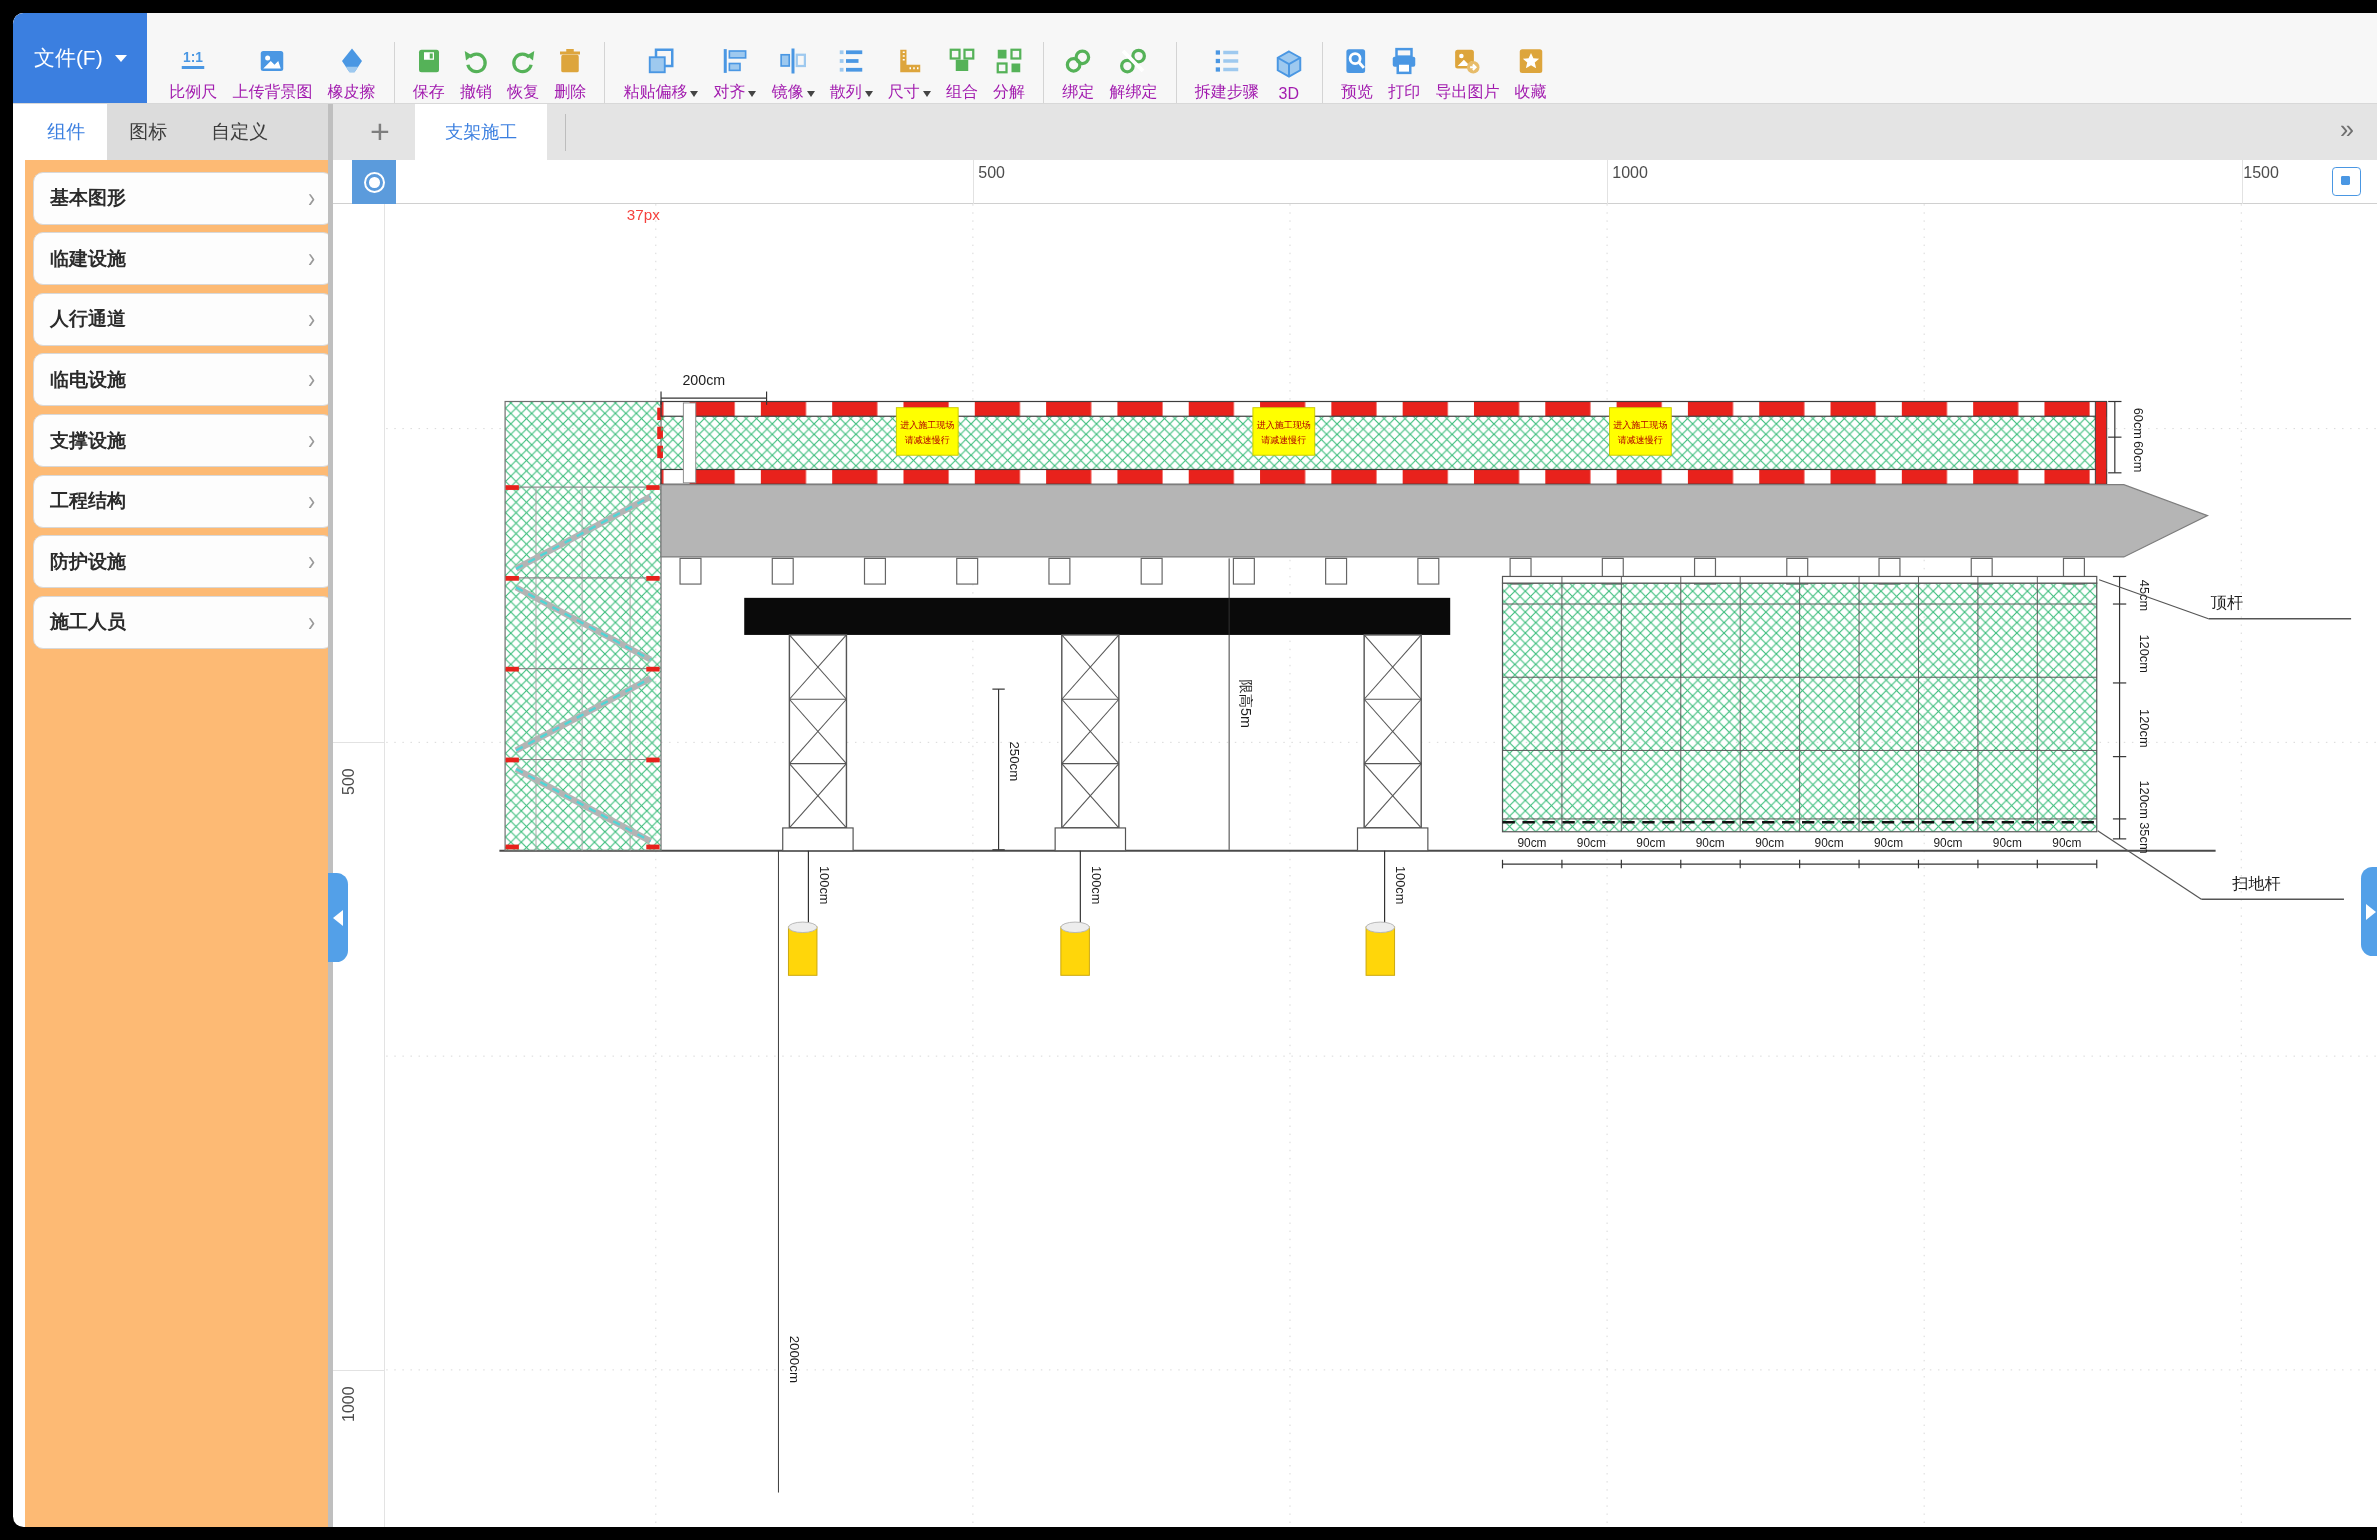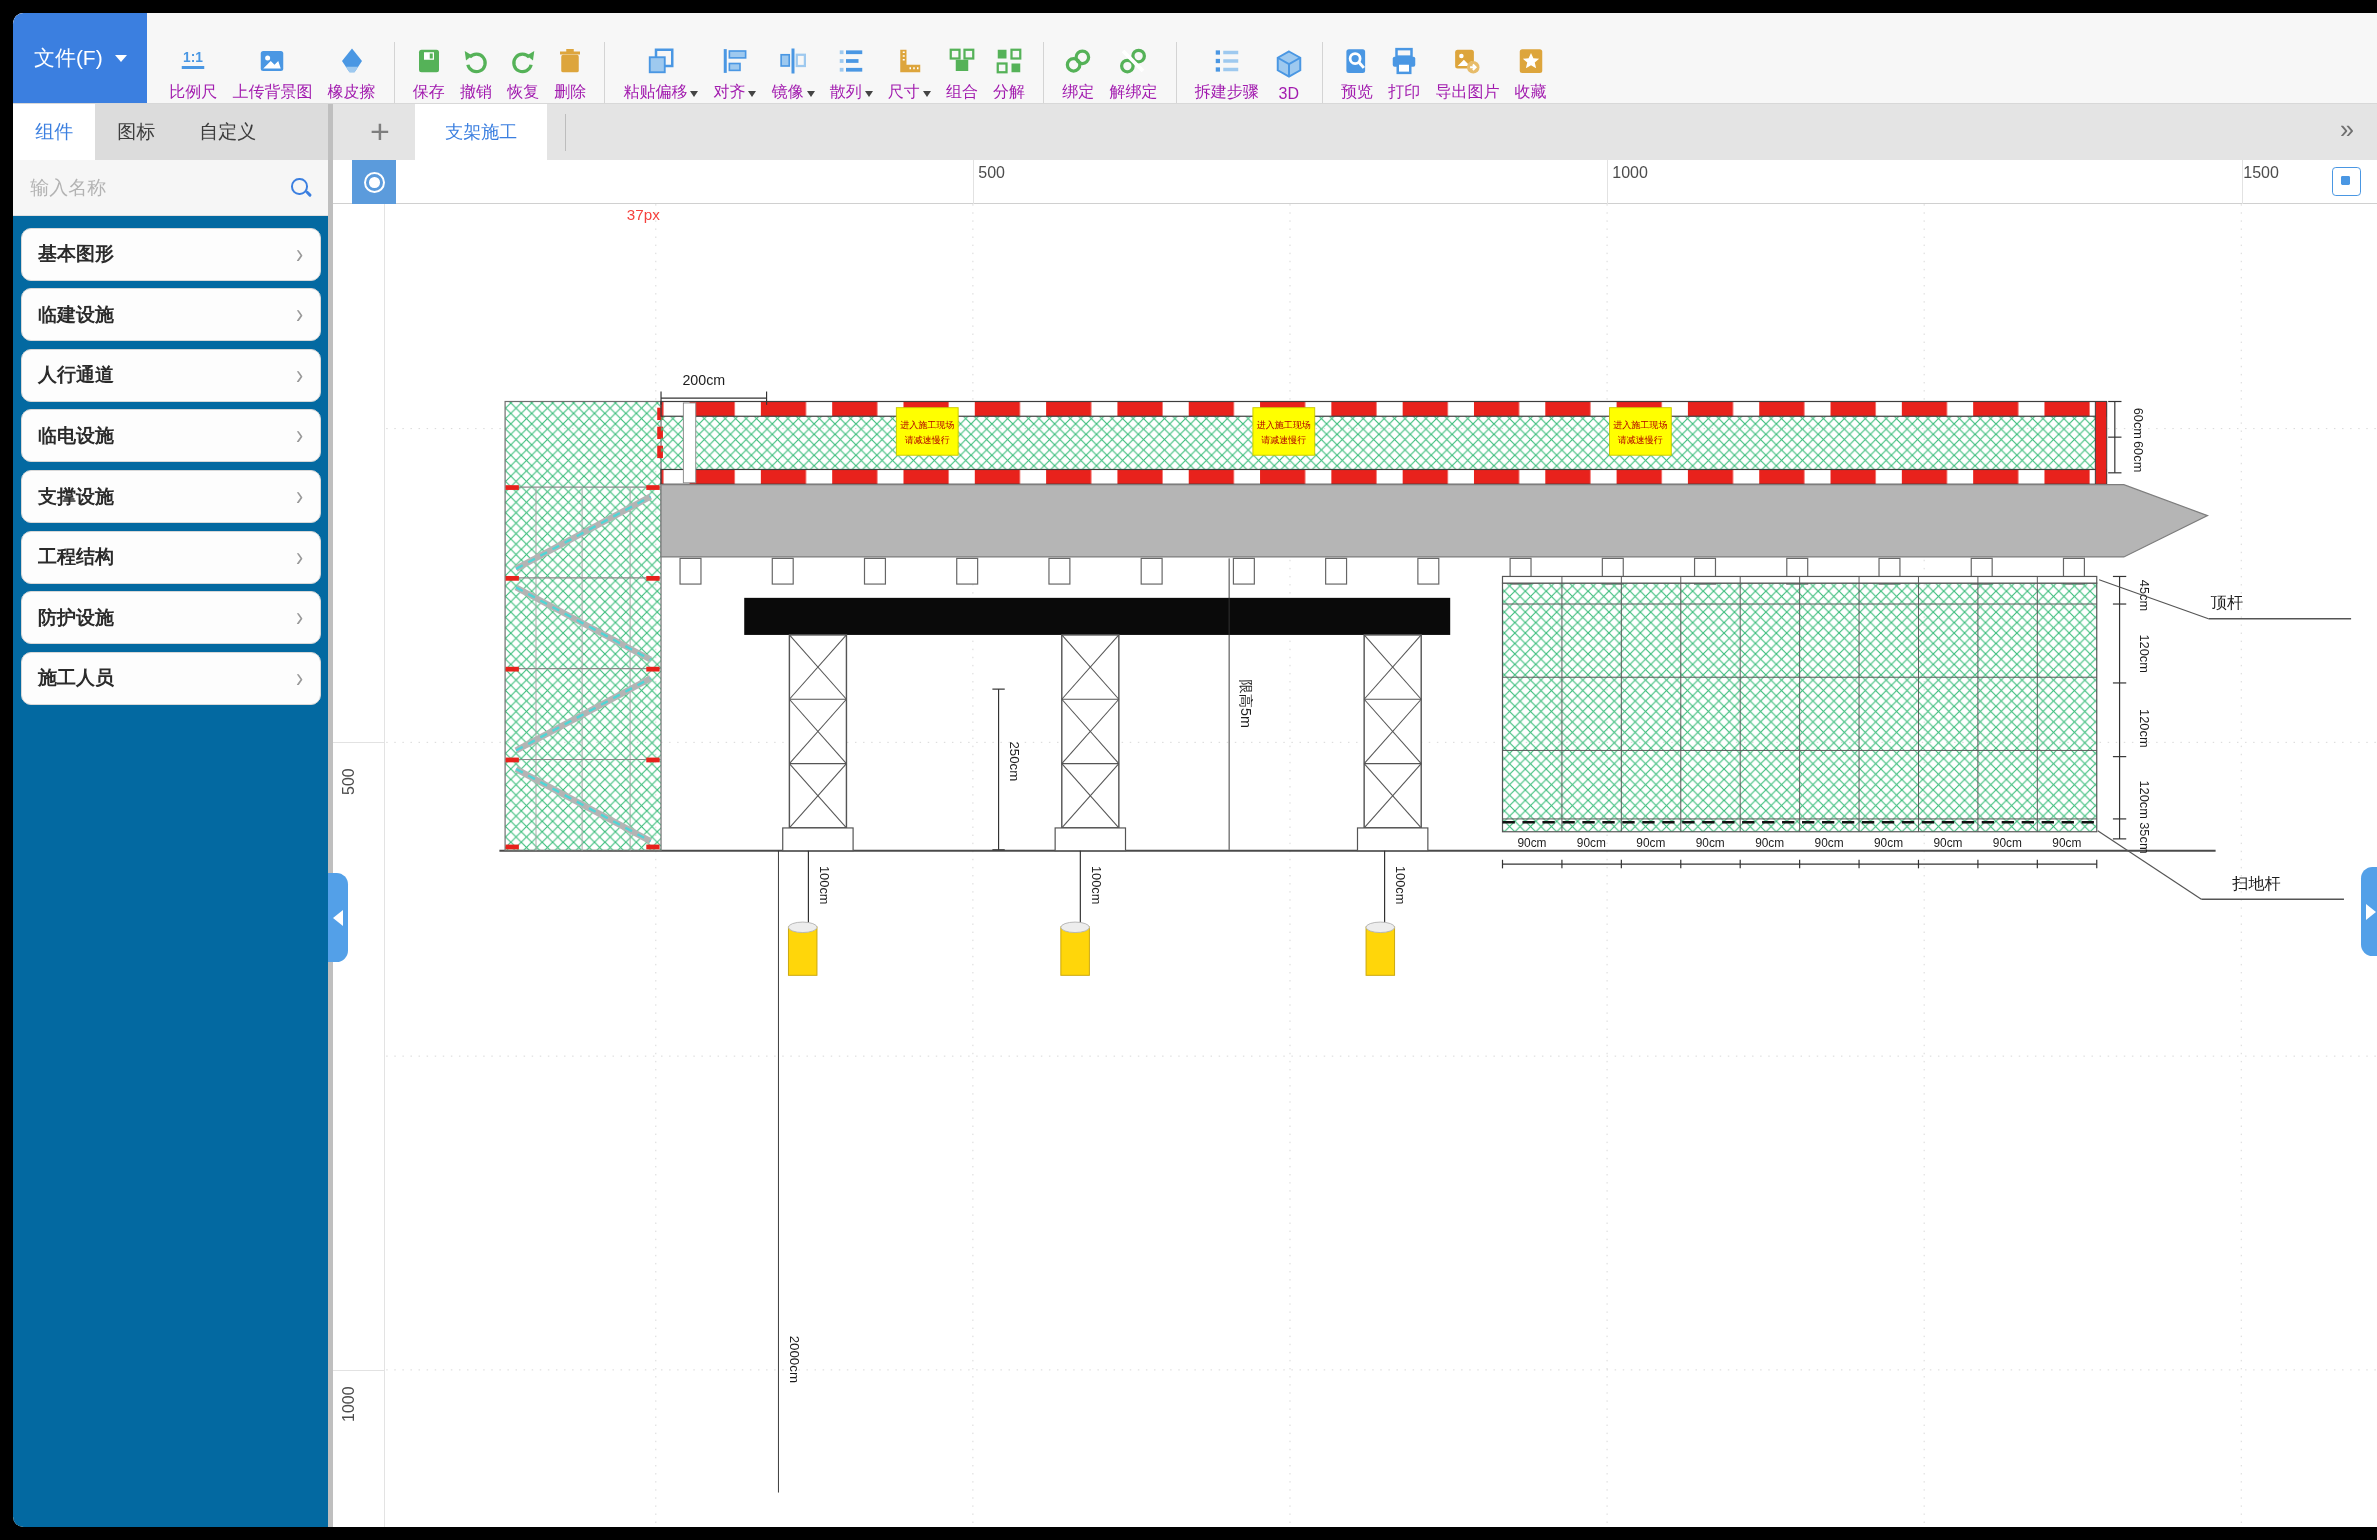--- a/index.html
+++ b/index.html
@@ -14,21 +14,21 @@
   .tsep { width:1px; height:61px; background:#d4d4d4; margin:0 10.5px; }
   .tbtn { display:flex; flex-direction:column; align-items:center; justify-content:center; gap:4.8px; padding:0 7.6px; cursor:pointer; }
   .tbtn svg { width:30px; height:30px; }
   .tbtn .tlabel { font-size:16px; color:#a21caf; white-space:nowrap; display:flex; align-items:center; gap:2.9px; }
   .tbtn .dd { width:0; height:0; border-left:4.8px solid transparent; border-right:4.8px solid transparent; border-top:6.2px solid #444; margin-top:1.9px; }
 
   
   #main { position:absolute; left:0; top:91px; right:0; bottom:0; }
 
   
-  #sidebar { position:absolute; left:0; top:0; width:315px; bottom:0; background:#0369a1; }
+  #sidebar { position:absolute; left:12px; top:0; width:315px; bottom:0; background:#fdba74; }
   #sidebar-strip { position:absolute; left:315px; top:0; width:4.8px; bottom:0; background:#bfbfbf; }
   #sidebar-tabs { height:56px; background:#dcdcdc; display:flex; }
   .s-tab { padding:0 22px; display:flex; align-items:center; font-size:19px; color:#3d3d3d; cursor:pointer; }
   .s-tab.active { background:#fff; color:#3b7fe0; }
   #search-row { height:56px; background:#f6f6f6; border-bottom:1px solid #e0e0e0; display:flex; align-items:center; padding:0 17px; }
   #search-input { flex:1; border:none; outline:none; background:transparent; font-size:19px; color:#555; }
   #search-input::placeholder { color:#b3b3b3; }
   .mag { position:relative; width:21px; height:21px; cursor:pointer; }
   .mag::before { content:""; position:absolute; left:1px; top:1px; width:12.4px; height:12.4px; border:2.9px solid #3b7fe0; border-radius:50%; }
   .mag::after { content:""; position:absolute; left:15px; top:14.3px; width:6.7px; height:3.3px; background:#3b7fe0; border-radius:1.9px; transform:rotate(45deg); }
@@ -309,24 +309,20 @@
       </div>
   </div>
 
   <div id="main">
     <div id="sidebar">
       <div id="sidebar-tabs">
           <div class="s-tab active">组件</div>
           <div class="s-tab">图标</div>
           <div class="s-tab">自定义</div>
         </div>
-      <div id="search-row">
-        <input id="search-input" placeholder="输入名称" style="">
-        <span class="mag"></span>
-      </div>
       <div id="cat-list">
           <div class="cat">
             <span class="clabel">基本图形</span>
             <span class="chev">›</span>
           </div>
           <div class="cat">
             <span class="clabel">临建设施</span>
             <span class="chev">›</span>
           </div>
           <div class="cat">

